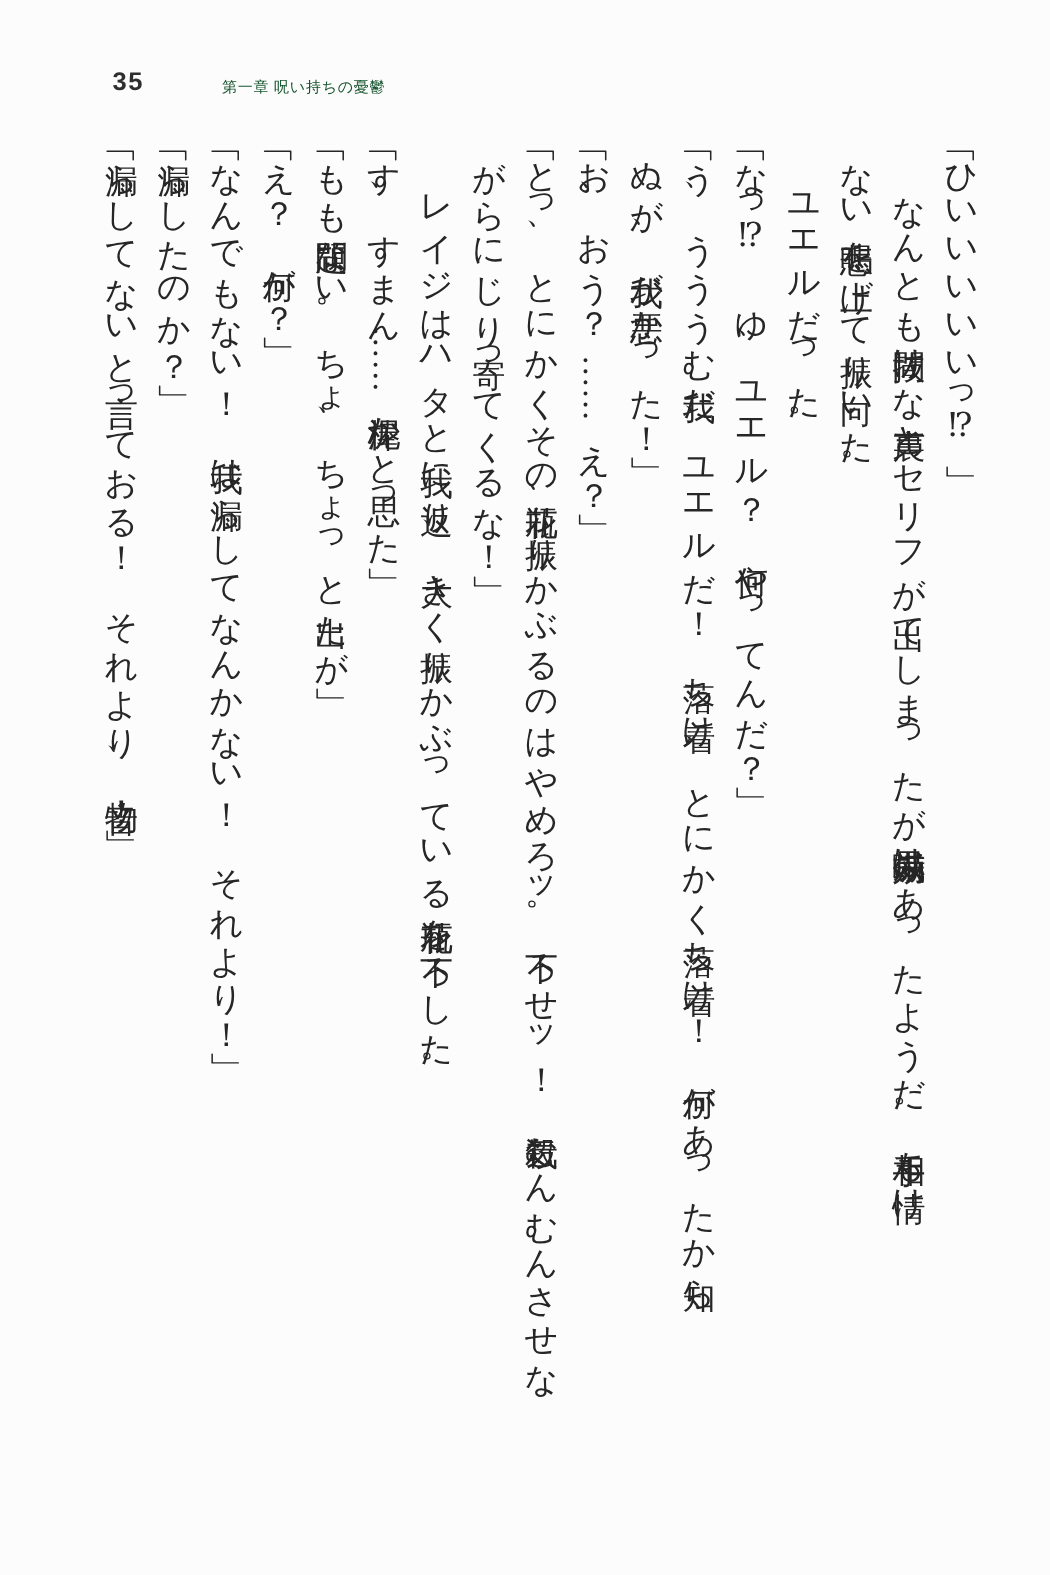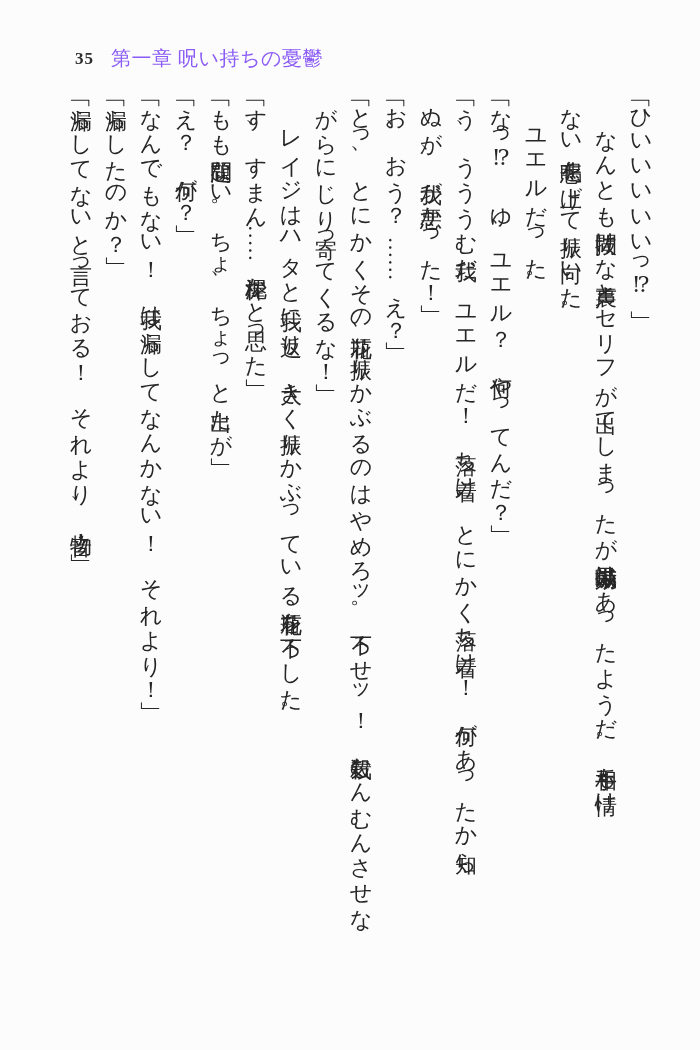--- a/index.html
+++ b/index.html
@@ -17,36 +17,37 @@
   .page {
     position: absolute;
     inset: 0;
   }
   
   .page-header {
     position: absolute;
     top: 45px;
     left: 75px;
     display: flex;
-    align-items: center;
-    font-family: Liberation Serif, serif;
+    align-items: flex-end;
+    font-family: Liberation Sans, sans-serif;
     color: #3b3b3b;
     white-space: nowrap;
+    gap: 35px;
   }
   .page-number {
     font-size: 17px;
     font-weight: 600;
     letter-spacing: 1px;
     color: #2e2e2e;
     margin-right: 17px;
   }
   .chapter-title {
-    font-size: 20px;
+    font-size: 10px;
     font-weight: 500;
-    color: #8b5cf6;
+    color: #14532d;
     letter-spacing: 0.5px;
   }
   
   .text-body {
     position: absolute;
     top: 93px;
     right: 41px;
     height: 894px;
     writing-mode: vertical-rl;
     text-orientation: mixed;

